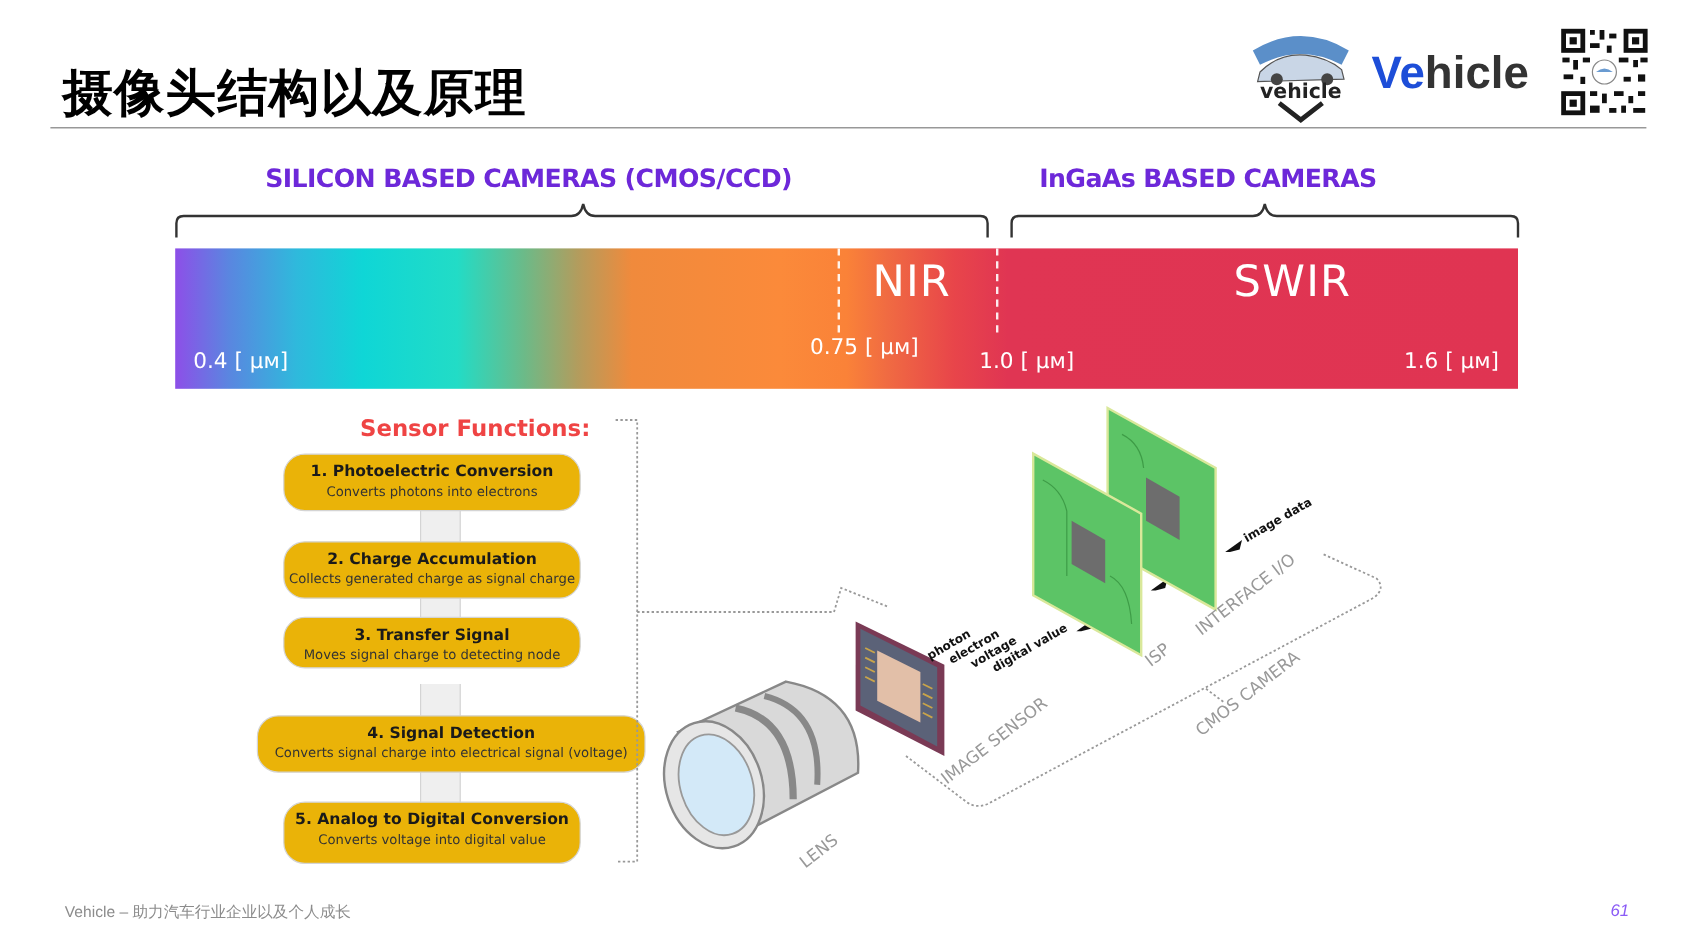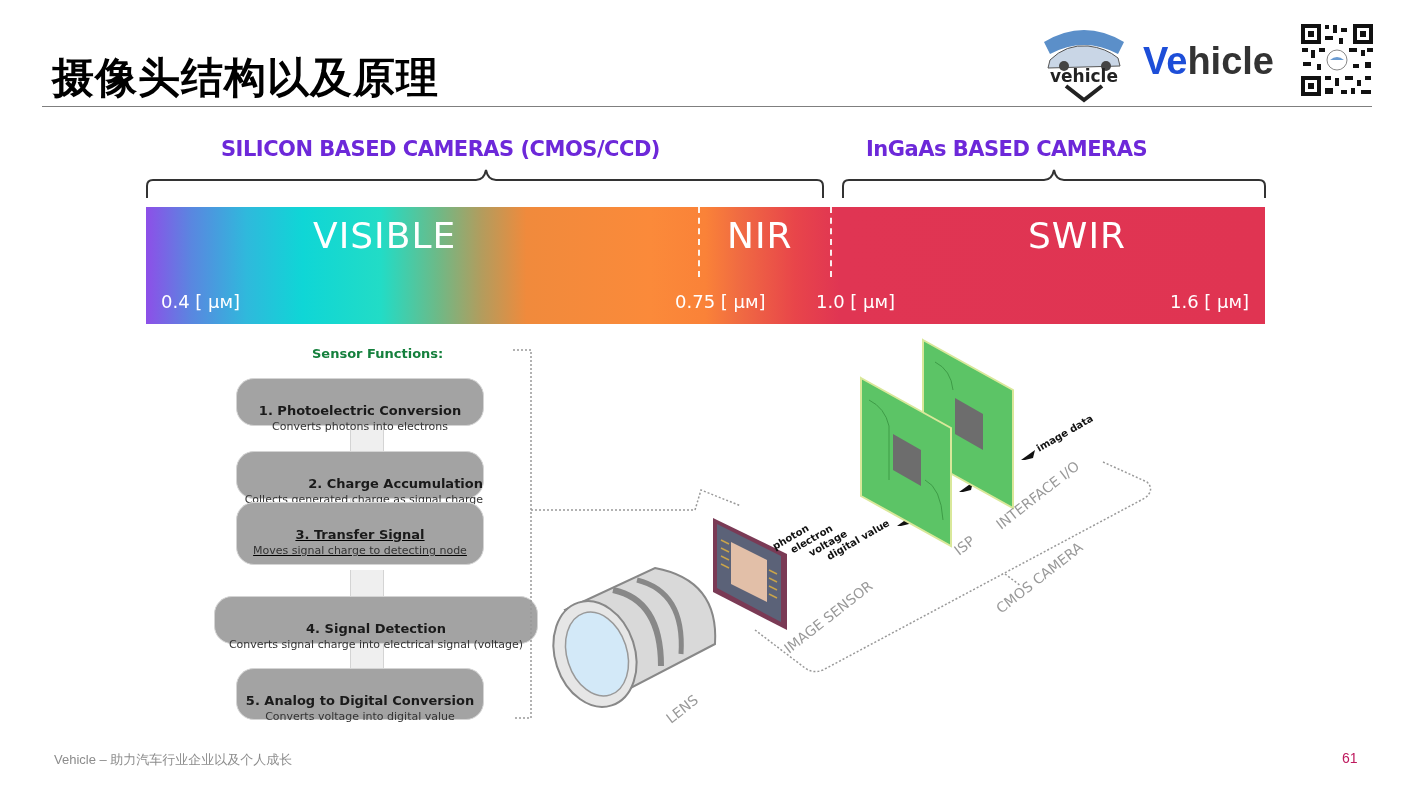--- a/index.html
+++ b/index.html
@@ -9,27 +9,27 @@
   .logo{position:absolute;left:1036px;top:20px;width:96px;height:84px;}
   .brand{position:absolute;left:1143px;top:40px;font-size:38px;font-weight:bold;color:#333;font-family:"Liberation Sans",sans-serif;}
   .brand .ve{color:#1d4ed8;}
   .qr{position:absolute;left:1299px;top:22px;width:76px;height:76px;}
   .bracket-label{position:absolute;font-size:21px;font-weight:bold;color:#6d28d9;font-family:"DejaVu Sans",sans-serif;letter-spacing:-0.5px;}
   .spectrum{position:absolute;left:146px;top:207px;width:1119px;height:117px;
     background:linear-gradient(90deg,#8d4fe8 0%,#5a86e0 4%,#2fb9dc 9%,#0fd6d6 14%,#22dcc6 21%,#6cba88 26%,#b39c5d 30%,#f08a3c 34%,#fb8a3a 45%,#fa8238 50%,#f06b42 53%,#e8454a 58%,#e03553 62%,#e03452 100%);}
   .band{position:absolute;color:#ffffff;font-size:36px;font-family:"DejaVu Sans",sans-serif;font-weight:normal;letter-spacing:1px;}
   .wl{position:absolute;color:#ffffff;font-size:18px;font-family:"DejaVu Sans",sans-serif;}
   .dash{position:absolute;width:0;border-left:2px dashed rgba(255,255,255,0.9);}
-  .sf-title{position:absolute;left:300px;top:346px;font-size:13px;font-weight:bold;color:#15803d;font-family:"DejaVu Sans",sans-serif;margin-left:12px;}
-  .step{position:absolute;background:#a3a3a3;border:1.5px solid #d4d4d4;border-radius:18px;text-align:center;box-sizing:border-box;padding-top:23px;}
+  .sf-title{position:absolute;left:300px;top:346px;font-size:19px;font-weight:bold;color:#ef4444;font-family:"DejaVu Sans",sans-serif;}
+  .step{position:absolute;background:#eab308;border:1.5px solid #d4d4d4;border-radius:18px;text-align:center;box-sizing:border-box;padding-top:6px;}
   .step .h{font-size:13px;font-weight:bold;color:#1a1a1a;font-family:"DejaVu Sans",sans-serif;line-height:17px;}
   .step .s{font-size:11px;color:#333;font-family:"DejaVu Sans",sans-serif;line-height:15px;}
   .conn{position:absolute;left:350px;width:32px;background:#efefef;border-left:1.5px solid #d4d4d4;border-right:1.5px solid #d4d4d4;}
   .footer{position:absolute;left:54px;top:751px;font-size:13px;color:#8c8c8c;}
-  .pagenum{position:absolute;left:1342px;top:750px;font-size:14px;color:#be185d;}
+  .pagenum{position:absolute;left:1342px;top:750px;font-size:14px;color:#8b5cf6;font-style:italic;}
   svg text{font-family:"DejaVu Sans",sans-serif;}
 </style>
 </head>
 <body>
 
 <div class="title">摄像头结构以及原理</div>
 <div class="title-rule"></div>
 
 <svg class="logo" viewBox="0 0 96 84">
   <path d="M8 22 Q48 -2 88 22 L82 34 Q48 16 14 34 Z" fill="#5b8fc9"></path>
@@ -85,47 +85,46 @@
 
 <div class="bracket-label" style="left:221px;top:137px;">SILICON BASED CAMERAS (CMOS/CCD)</div>
 <div class="bracket-label" style="left:866px;top:137px;">InGaAs BASED CAMERAS</div>
 
 <svg style="position:absolute;left:140px;top:160px;" width="1135" height="42">
   <path d="M7 38 L7 26 Q7 20 13 20 L336 20 Q344 20 346 10 Q348 20 356 20 L677 20 Q683 20 683 26 L683 38" fill="none" stroke="#333" stroke-width="2"></path>
   <path d="M703 38 L703 26 Q703 20 709 20 L904 20 Q912 20 914 10 Q916 20 924 20 L1119 20 Q1125 20 1125 26 L1125 38" fill="none" stroke="#333" stroke-width="2"></path>
 </svg>
 
 <div class="spectrum">
-  <div class="band" style="left:167px;top:8px;">VISIBLE</div>
   <div class="band" style="left:581px;top:8px;">NIR</div>
   <div class="band" style="left:882px;top:8px;">SWIR</div>
   <div class="dash" style="left:552px;top:0;height:70px;"></div>
   <div class="dash" style="left:684px;top:0;height:70px;"></div>
   <div class="wl" style="left:15px;top:84px;">0.4 [ μм]</div>
-  <div class="wl" style="left:529px;top:84px;">0.75 [ μм]</div>
+  <div class="wl" style="left:529px;top:72px;">0.75 [ μм]</div>
   <div class="wl" style="left:670px;top:84px;">1.0 [ μм]</div>
   <div class="wl" style="left:1024px;top:84px;">1.6 [ μм]</div>
 </div>
 
 <div class="sf-title">Sensor Functions:</div>
 
 <div class="conn" style="top:425px;height:28px;"></div>
 <div class="conn" style="top:498px;height:28px;"></div>
 <div class="conn" style="top:570px;height:28px;"></div>
 <div class="conn" style="top:643px;height:28px;"></div>
 
 <div class="step" style="left:236px;top:378px;width:248px;height:48px;">
   <div class="h">1. Photoelectric Conversion</div>
   <div class="s">Converts photons into electrons</div>
 </div>
-<div class="step" style="left:236px;top:451px;width:248px;height:48px;text-align:right;">
+<div class="step" style="left:236px;top:451px;width:248px;height:48px;">
   <div class="h">2. Charge Accumulation</div>
   <div class="s">Collects generated charge as signal charge</div>
 </div>
-<div class="step" style="left:236px;top:502px;width:248px;height:63px;text-decoration:underline;">
+<div class="step" style="left:236px;top:514px;width:248px;height:43px;">
   <div class="h">3. Transfer Signal</div>
   <div class="s">Moves signal charge to detecting node</div>
 </div>
 <div class="step" style="left:214px;top:596px;width:324px;height:48px;">
   <div class="h">4. Signal Detection</div>
   <div class="s">Converts signal charge into electrical signal (voltage)</div>
 </div>
 <div class="step" style="left:236px;top:668px;width:248px;height:52px;">
   <div class="h">5. Analog to Digital Conversion</div>
   <div class="s">Converts voltage into digital value</div>

